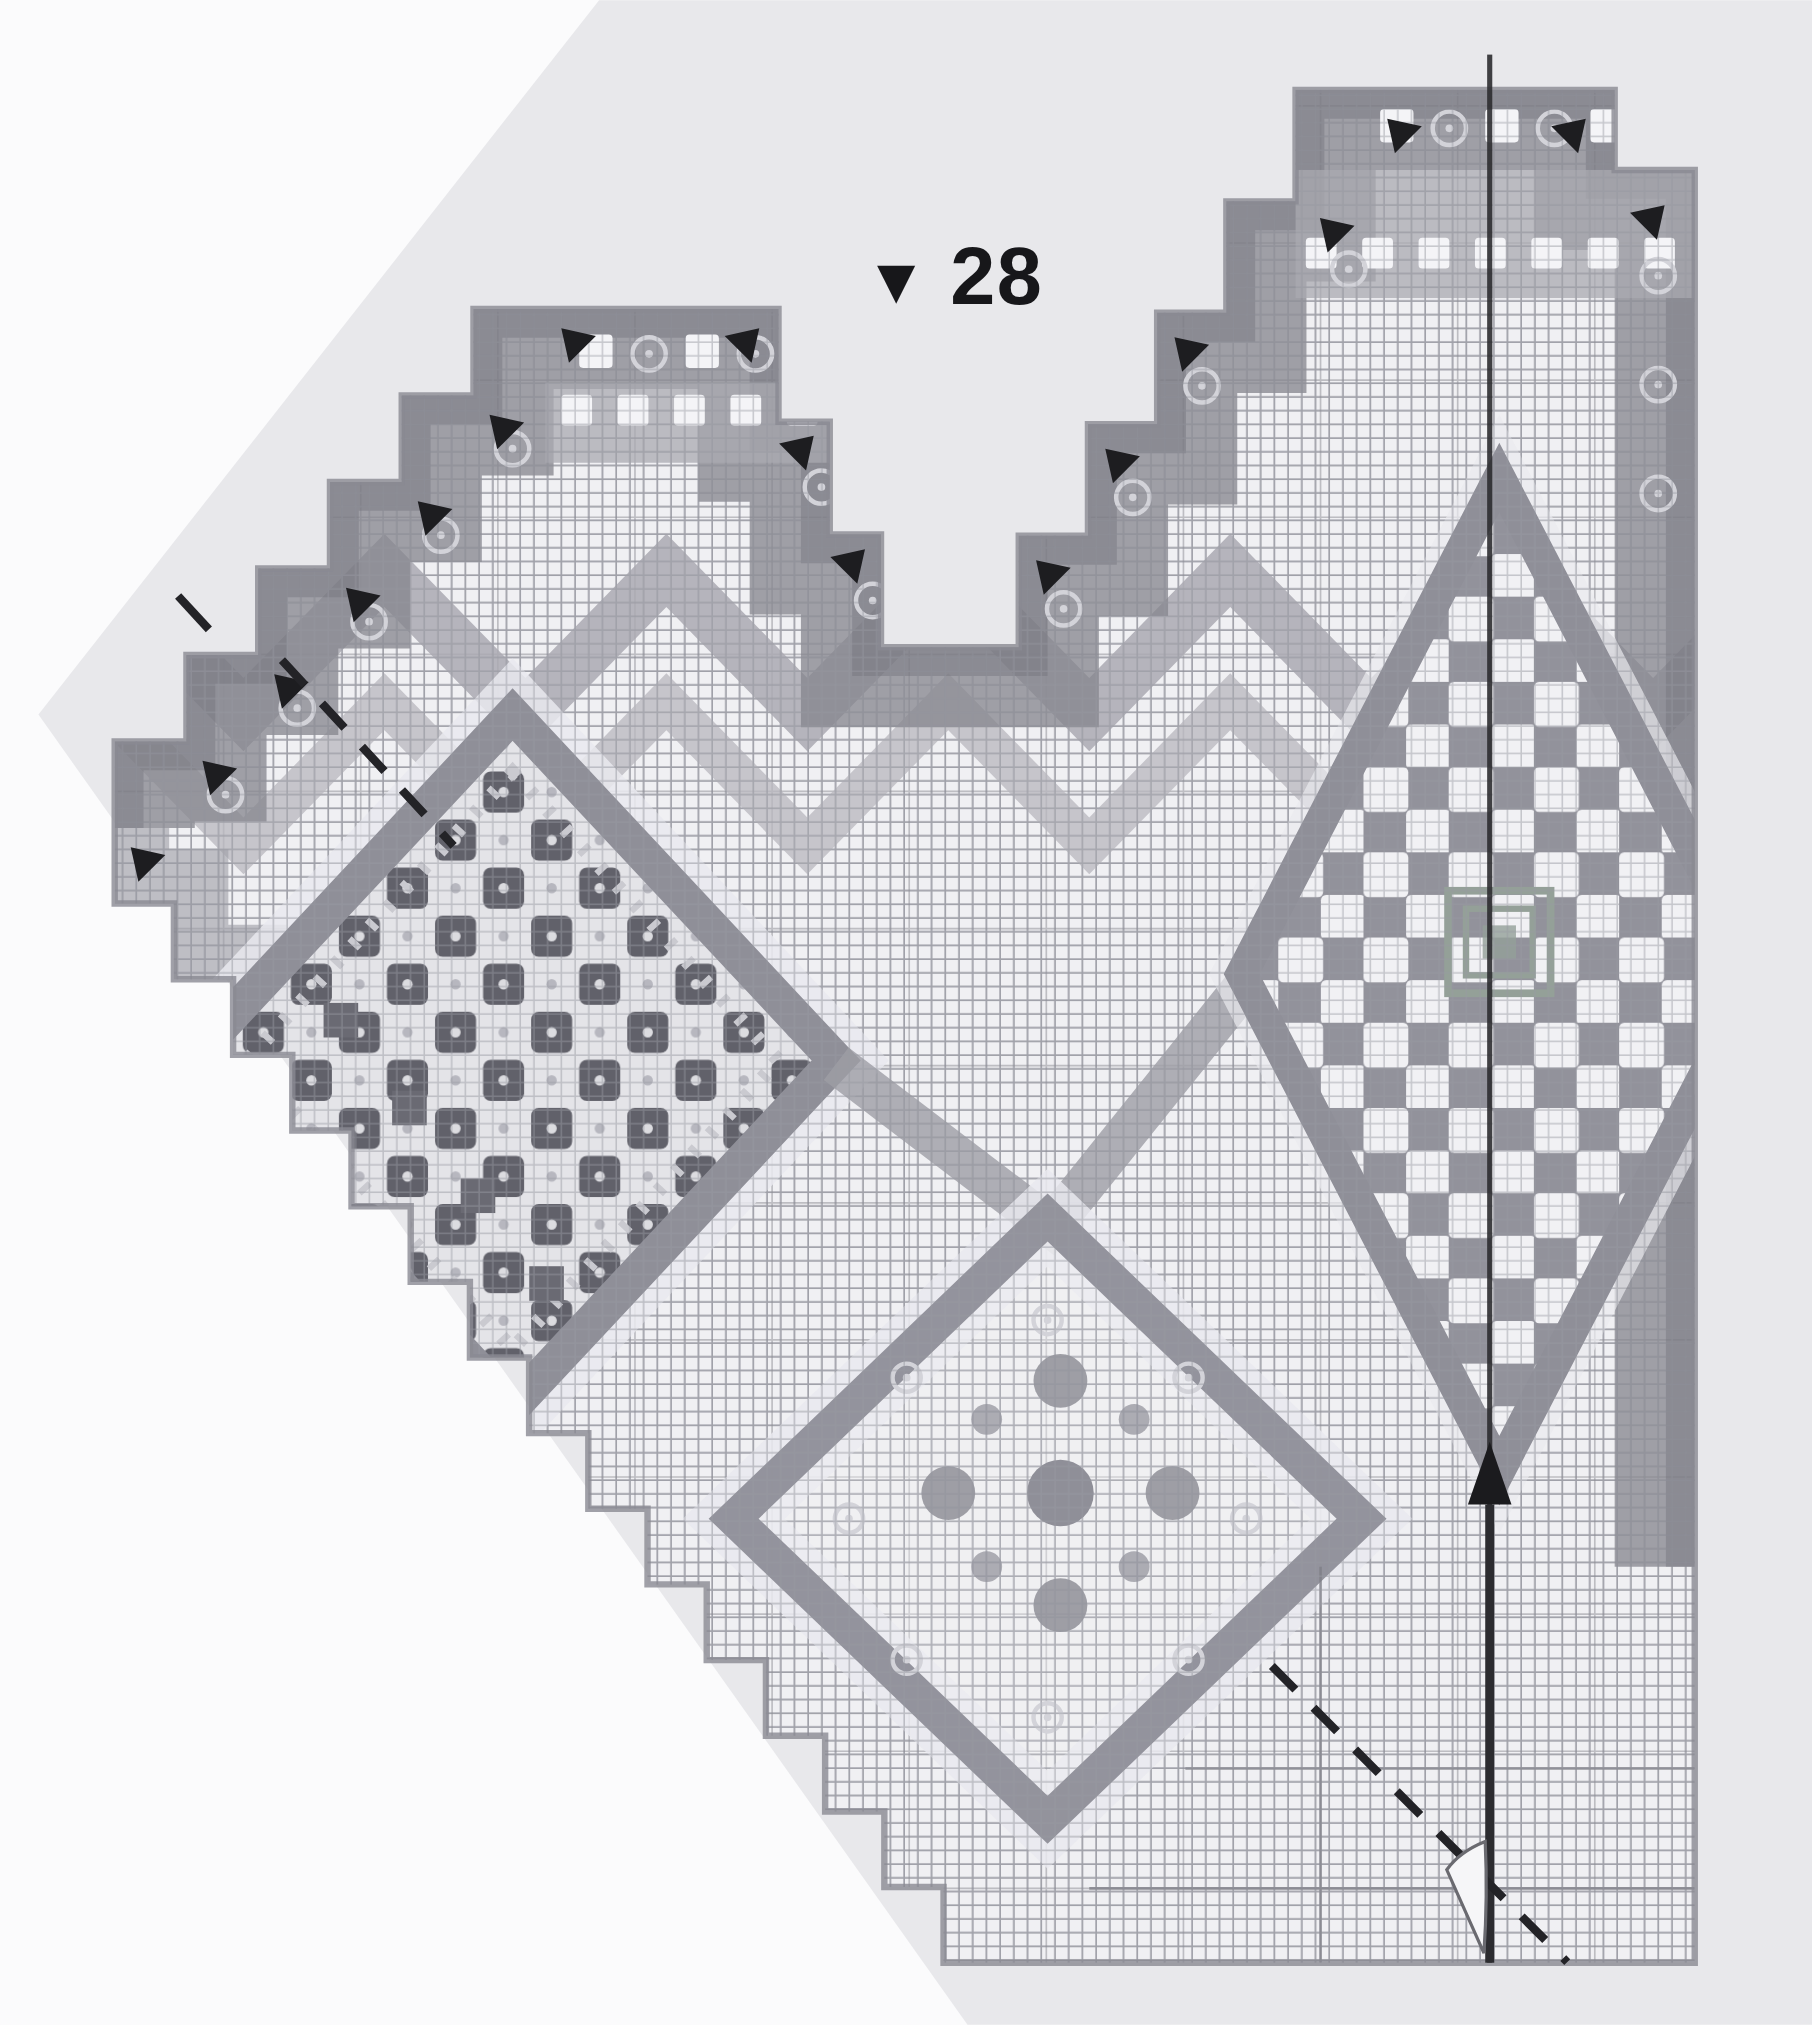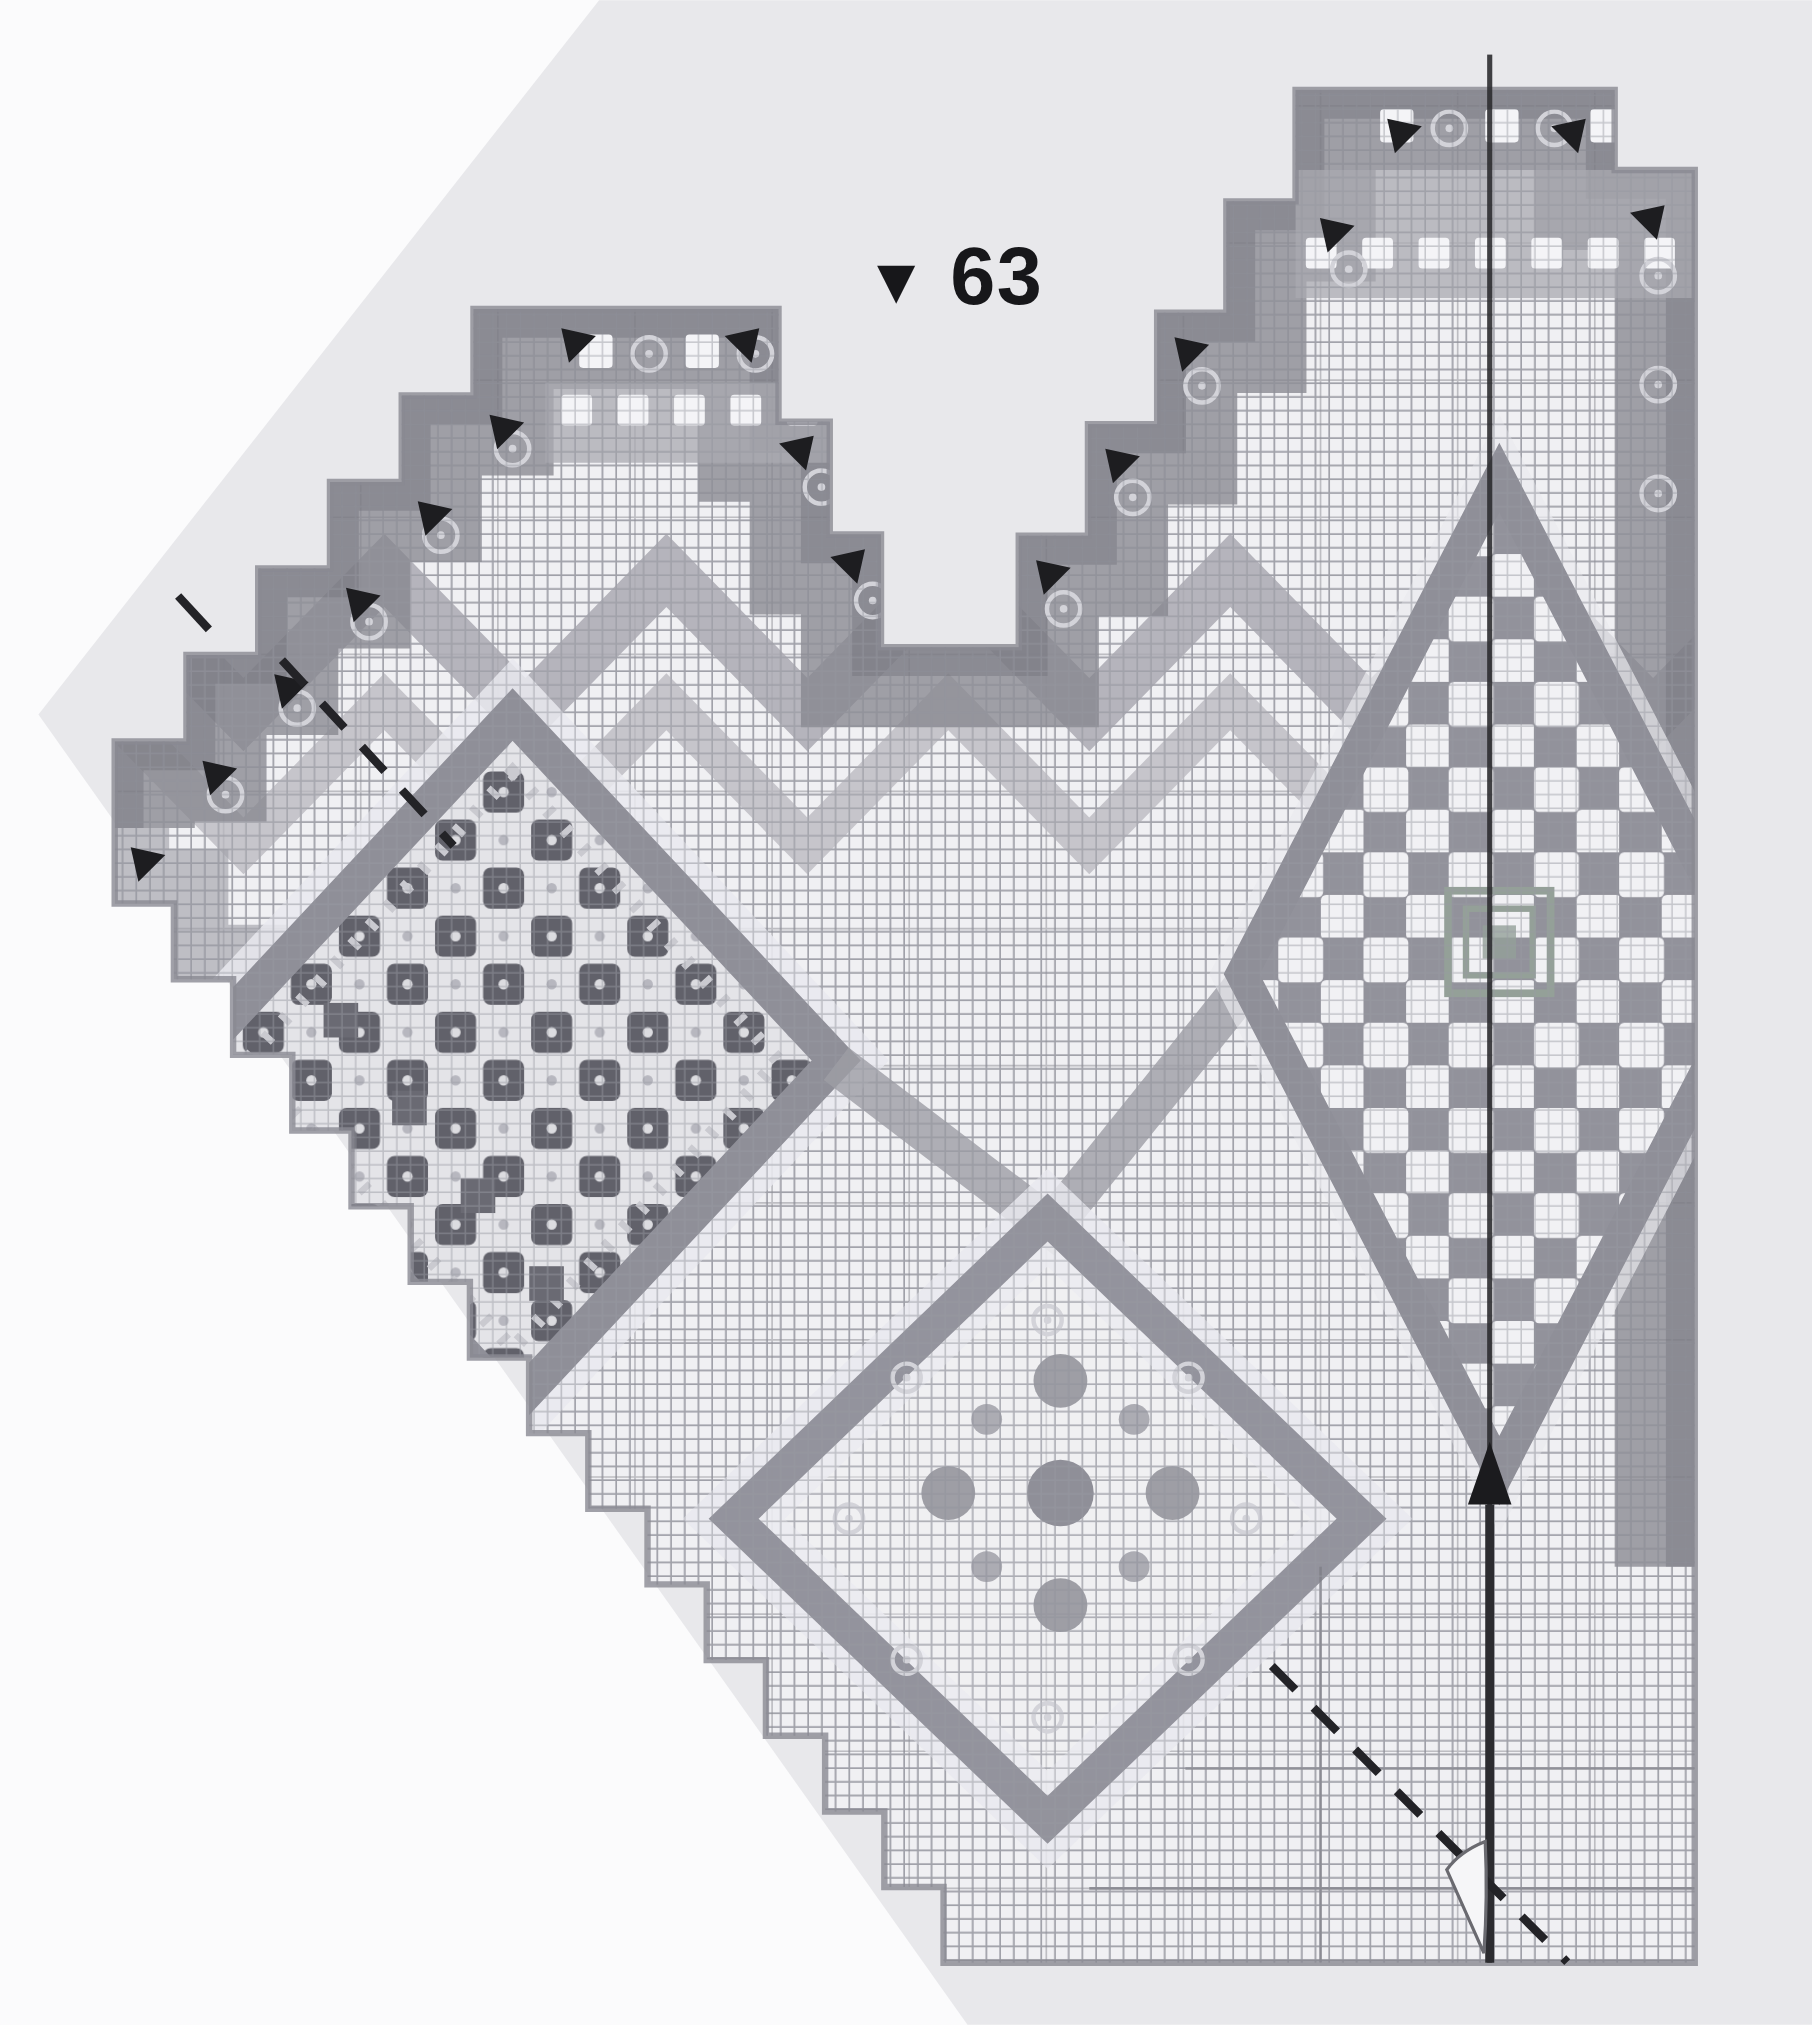--- a/index.html
+++ b/index.html
@@ -256,16 +256,16 @@
 <g stroke="#232327" fill="none">
   <line x1="440" y1="1030" x2="708" y2="1320" stroke-width="13" stroke-dasharray="52 40"></line>
   <line x1="278" y1="930" x2="326" y2="982" stroke-width="13"></line>
   <line x1="1985" y1="2600" x2="2446" y2="3062" stroke-width="13" stroke-dasharray="52 40"></line>
 </g>
 
 <path d="M2318,2874 Q2278,2890 2258,2918 L2316,3048 Q2322,2960 2318,2874 Z" fill="#f6f6f8" stroke="#6a6a70" stroke-width="5"></path>
 </svg>
   <div class="row-label">
     <span class="tri">▼</span>
-    <span class="num">63</span>
+    <span class="num">28</span>
   </div>
 </div>
 
 
 </body></html>

